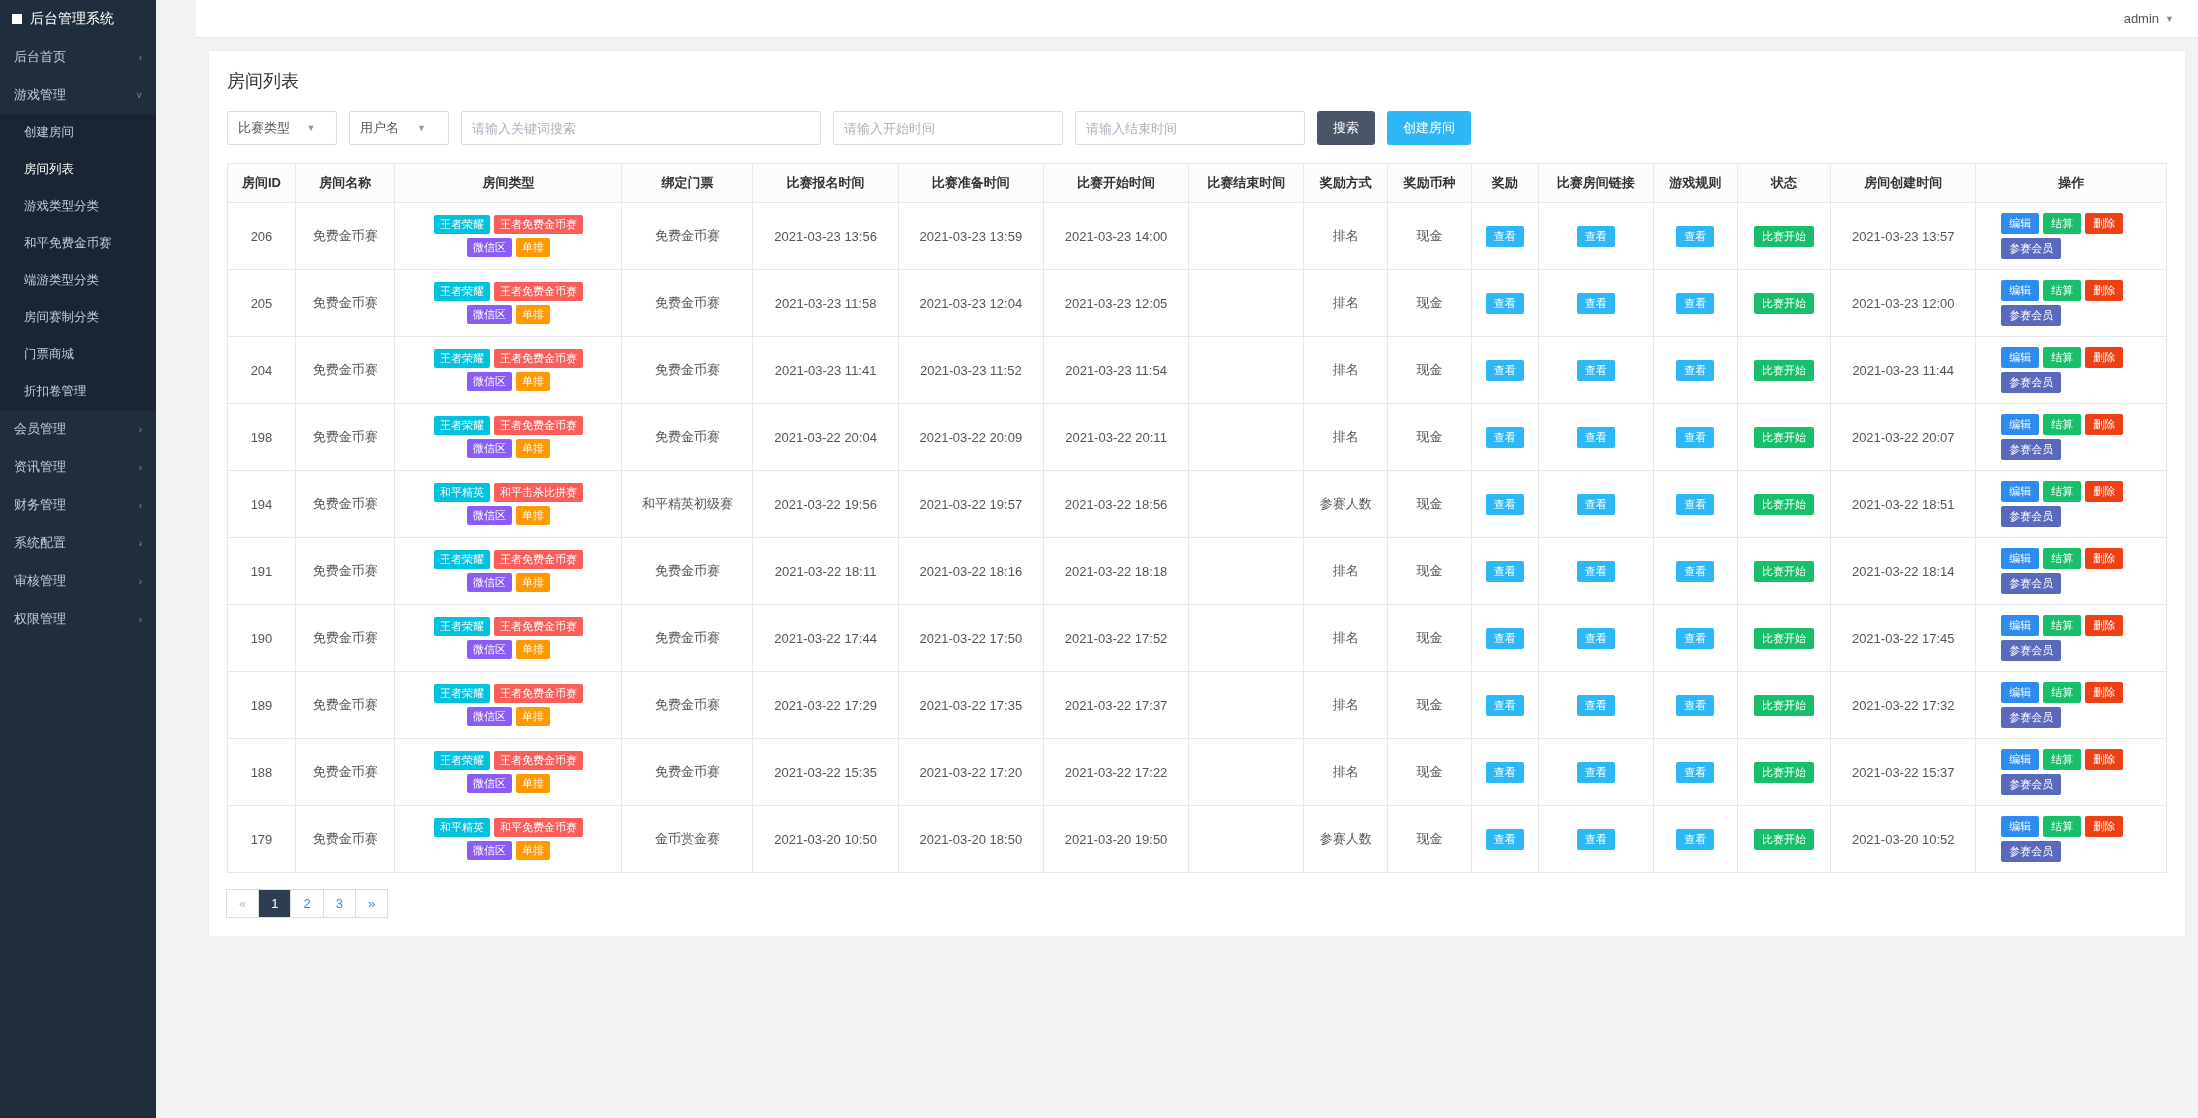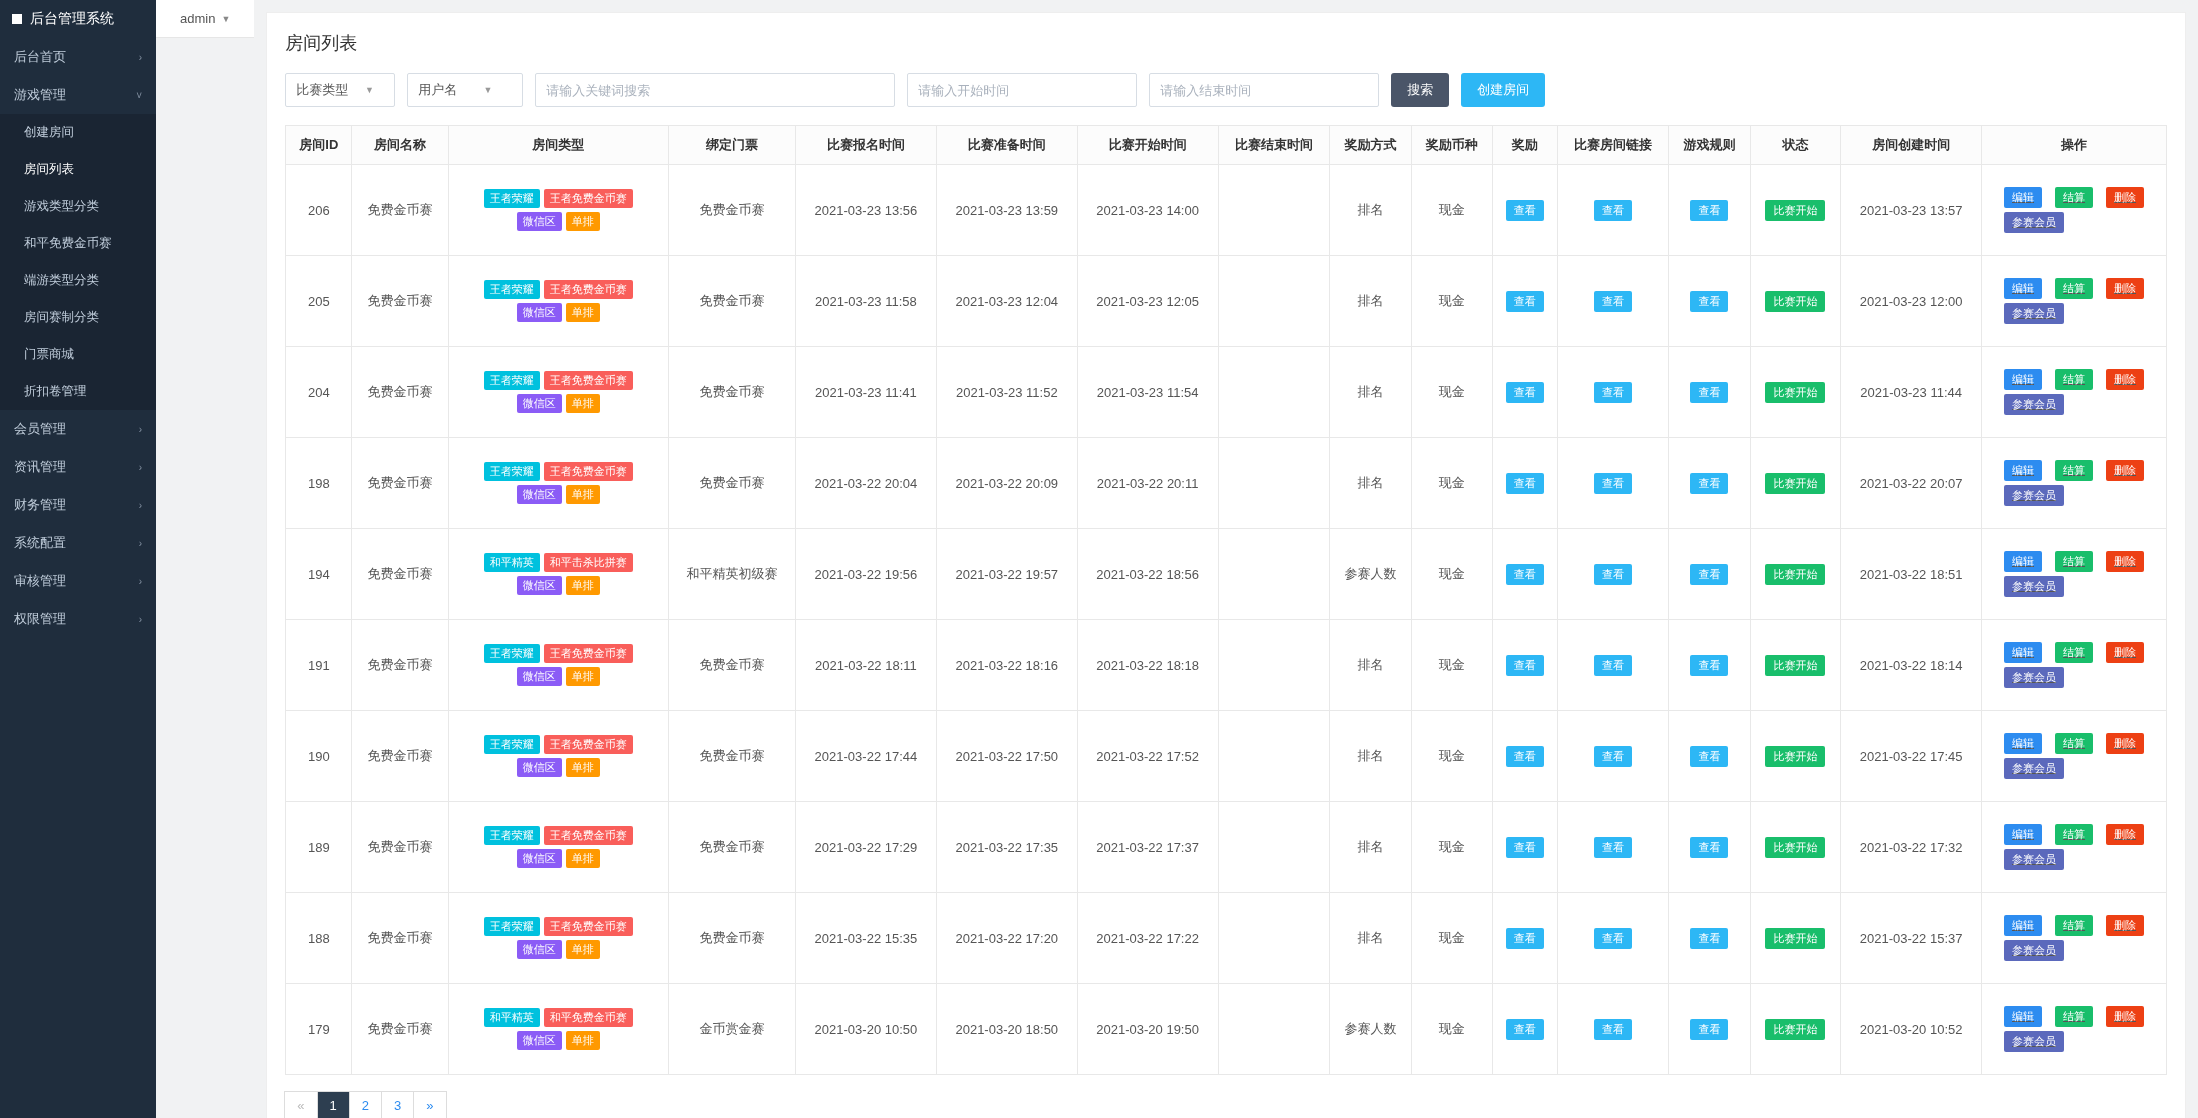--- a/index.html
+++ b/index.html
@@ -11,38 +11,38 @@
   .brand { display: flex; align-items: center; padding: 10px 12px; color: #fff; font-size: 14px; font-weight: 500; }
   .brand .sq { width: 10px; height: 10px; background: #fff; margin-right: 8px; }
   .nav { list-style: none; }
   .nav-item, .nav-sub-item { display: flex; align-items: center; justify-content: space-between; padding: 10px 14px; font-size: 13px; cursor: pointer; color: #c0cddb; }
   .nav-sub { list-style: none; background: #1a2533; }
   .nav-sub-item { padding-left: 24px; font-size: 12.5px; }
   .nav-sub-item.active { color: #fff; }
   .chev { font-size: 10px; color: #8391a2; }
 
   
-  .main { flex: 1; display: flex; flex-direction: row; overflow: hidden; }
+  .main { flex: 1; display: flex; flex-direction: column; overflow: hidden; padding-left: 40px; }
   .topbar { height: 38px; background: #fff; border-bottom: 1px solid #e6e6e6; display: flex; justify-content: flex-end; align-items: center; padding: 0 24px; font-size: 13px; color: #555; }
   .topbar .user { display: flex; align-items: center; cursor: pointer; }
   .topbar .caret { margin-left: 6px; font-size: 9px; color: #888; }
 
   .content { flex: 1; overflow: auto; padding: 12px; }
   .panel { background: #fff; padding: 18px; border: 1px solid #eee; }
   .page-title { font-size: 18px; font-weight: 500; margin-bottom: 18px; color: #333; }
 
   .filter-row { display: flex; gap: 12px; margin-bottom: 18px; }
   .sel, .inp { height: 34px; border: 1px solid #d7dde4; background: #fff; padding: 0 10px; font-size: 13px; color: #555; border-radius: 2px; }
   .sel::after { content: ""; }
   .sel { display: flex; align-items: center; justify-content: space-between; cursor: pointer; }
   .sel .caret { font-size: 9px; color: #999; margin-left: 6px; }
   .inp { outline: none; }
   .inp::placeholder { color: #aab2bd; }
   .w-type { width: 110px; }
-  .w-user { width: 116px; align-items: center; }
+  .w-user { width: 100px; align-items: center; }
   .w-kw { flex: 1; min-width: 180px; max-width: 360px; }
   .w-time { width: 230px; }
   .btn { height: 34px; padding: 0 16px; border: none; border-radius: 3px; font-size: 13px; cursor: pointer; color: #fff; }
   .btn-dark { background: #4a5568; }
   .btn-primary { background: #2db7f5; }
 
   
   table { width: 100%; border-collapse: collapse; font-size: 13px; }
   th, td { border: 1px solid #e8e8e8; padding: 10px 8px; text-align: center; vertical-align: middle; }
   th { font-weight: 700; color: #333; background: #fcfcfc; }
@@ -53,21 +53,21 @@
   .t-red { background: #f95e5a; }
   .t-green { background: #8b5cf6; }
   .t-orange { background: #ff9900; }
 
   .mini { display: inline-block; padding: 3px 8px; font-size: 11px; color: #fff; border-radius: 2px; cursor: pointer; }
   .m-info { background: #2db7f5; }
   .m-green { background: #19be6b; }
   .m-primary { background: #2d8cf0; }
   .m-red { background: #ed4014; }
   .m-purple { background: #5b69bc; }
-  .ops { display: flex; flex-wrap: wrap; gap: 4px; justify-content: space-between; max-width: 140px; margin: 12px auto; text-decoration: underline; }
+  .ops { display: flex; flex-wrap: wrap; gap: 4px; justify-content: flex-start; max-width: 140px; margin: 0 auto; }
 
   
   .pagination { display: flex; gap: 0; margin-top: 16px; list-style: none; }
   .pagination li { border: 1px solid #ddd; margin-left: -1px; }
   .pagination li a { display: block; padding: 6px 12px; font-size: 13px; color: #2d8cf0; text-decoration: none; cursor: pointer; }
   .pagination li.active a { background: #2d3e50; border-color: #2d3e50; color: #fff; }
   .pagination li.disabled a { color: #bbb; cursor: not-allowed; }
 </style>
 </head>
 <body>

